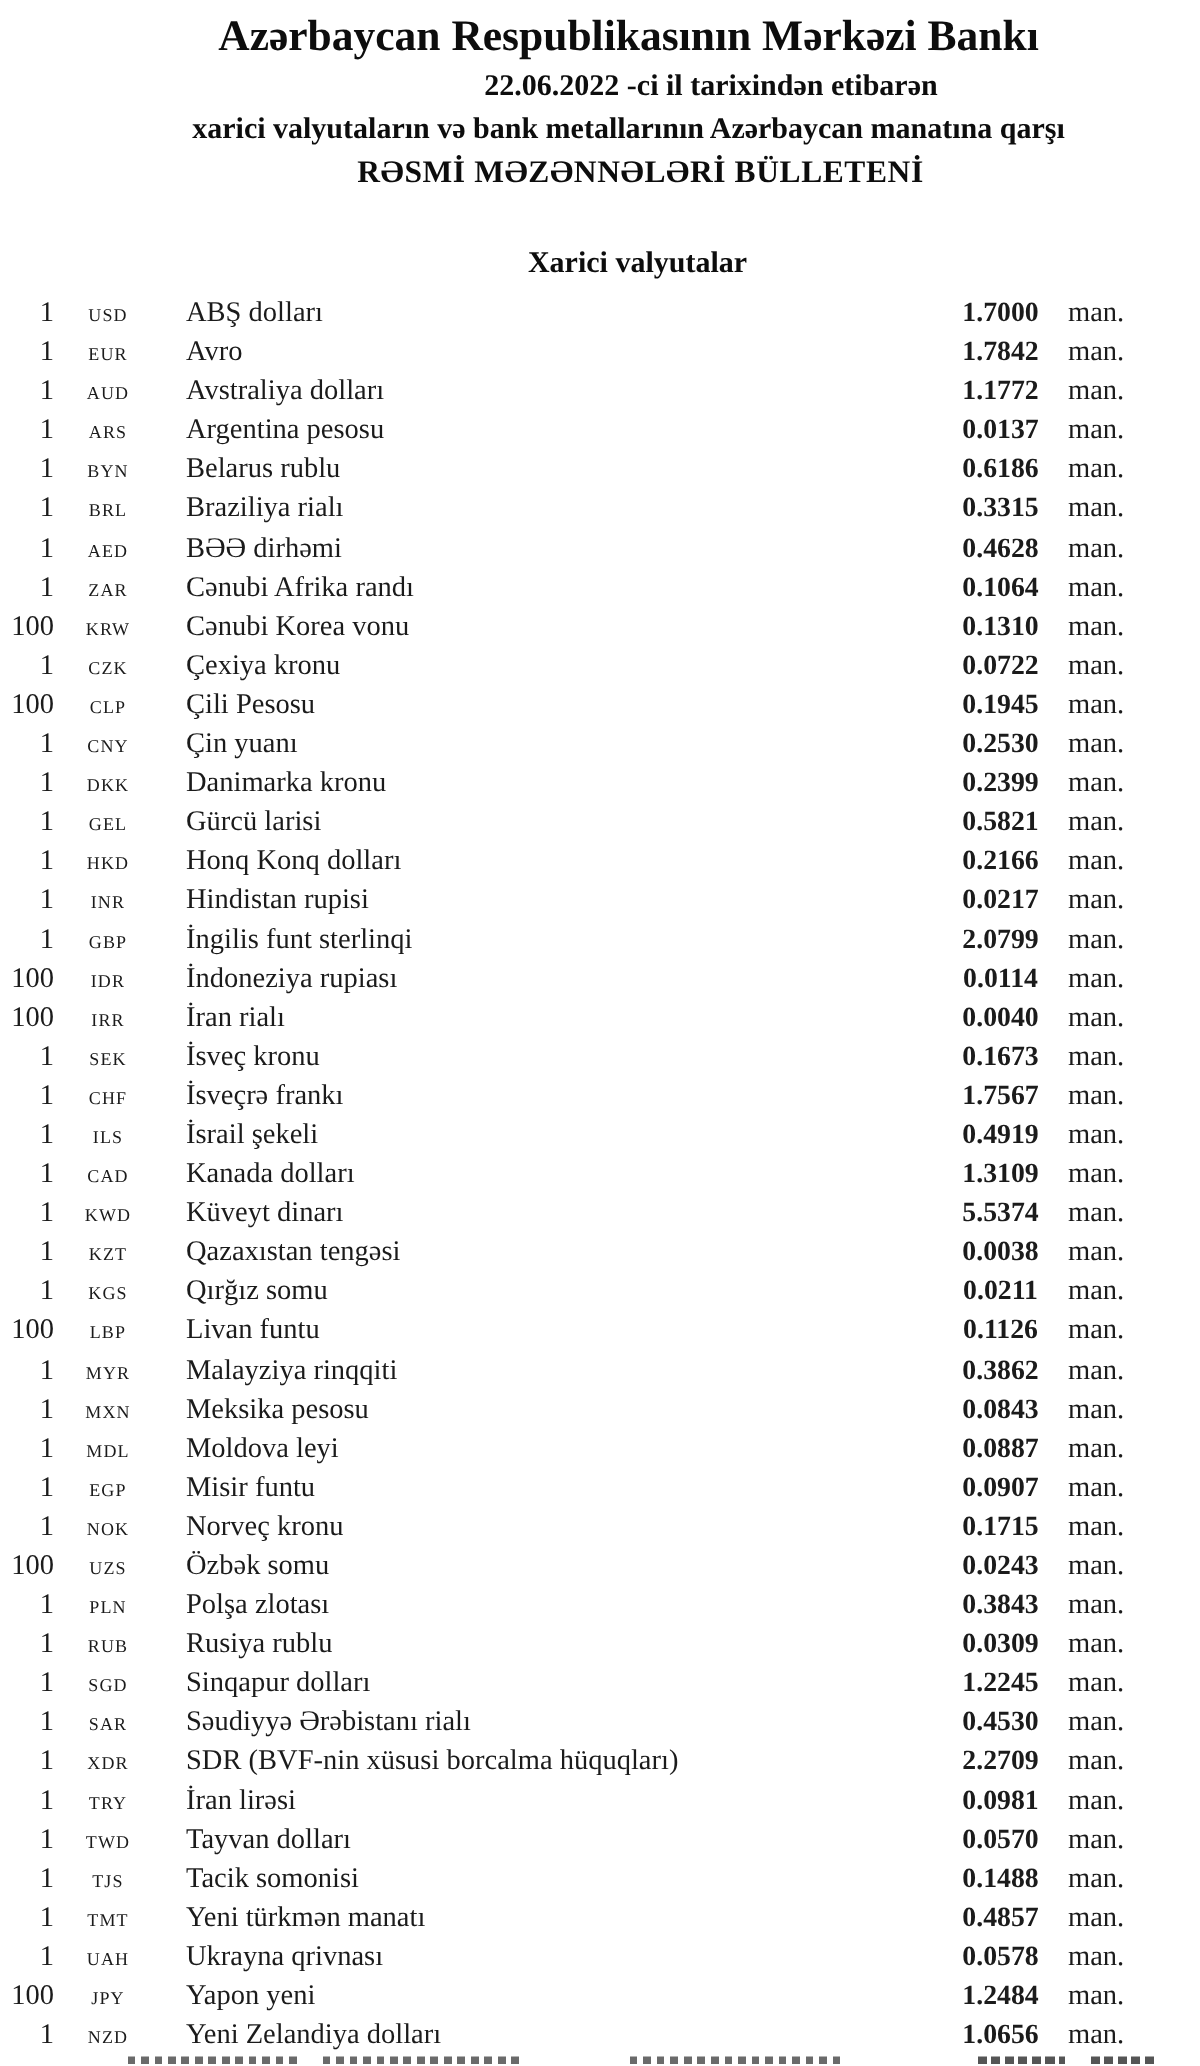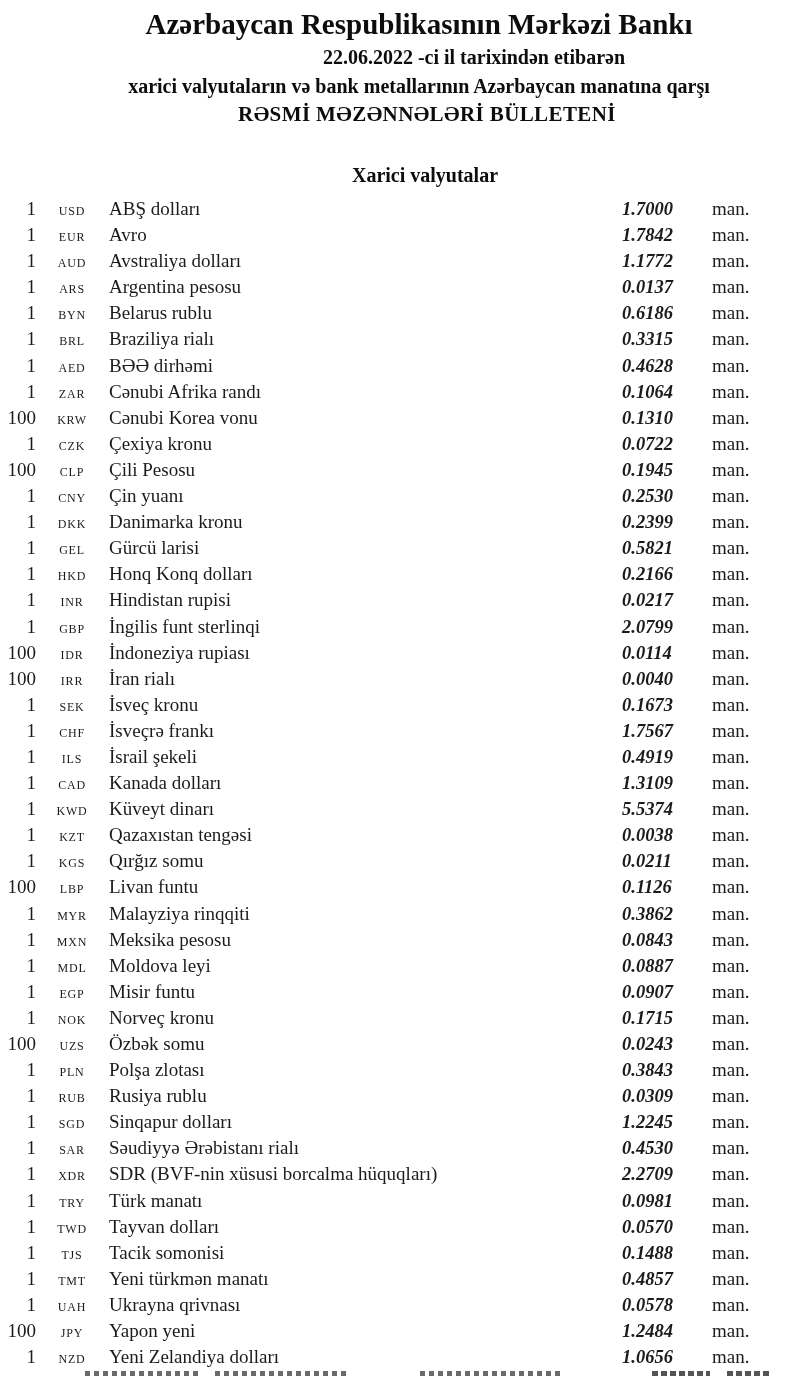--- a/index.html
+++ b/index.html
@@ -28,22 +28,22 @@
   .row {
     display: flex;
     align-items: baseline;
     height: 26.1px;
     line-height: 26.1px;
     padding-right: 28px;
     box-sizing: border-box;
   }
   .qty  { width: 36px; text-align: right; font-size: 19px; flex: none; }
   .code { width: 72px; text-align: center; font-size: 12px; letter-spacing: 0.8px; flex: none; }
-  .name { flex: 1; margin-left: 1px; font-size: 19px; white-space: nowrap; overflow: hidden; }
-  .rate { width: 90px; text-align: left; font-size: 18.5px; font-weight: bold; font-style: italic; flex: none; }
+  .name { flex: 1; margin-left: 16px; font-size: 19px; white-space: nowrap; overflow: hidden; }
+  .rate { width: 90px; text-align: center; font-size: 18.5px; font-weight: bold; flex: none; }
   .unit { width: 60px; text-align: left; font-size: 19px; flex: none; }
 
   
   .clipped-next-row { position: absolute; top: 1371px; left: 0; width: 800px; height: 6px; }
   .clip-frag {
     position: absolute; top: 0; height: 5px;
     background: repeating-linear-gradient(90deg, #6a6a6a 0px, #6a6a6a 5px, transparent 5px, transparent 9px);
   }
   .f1 { left: 85px;  width: 115px; }
   .f2 { left: 215px; width: 135px; }
@@ -364,21 +364,21 @@
       <span class="qty">1</span>
       <span class="code">XDR</span>
       <span class="name">SDR (BVF-nin xüsusi borcalma hüquqları)</span>
       <span class="rate">2.2709</span>
       <span class="unit">man.</span>
     </div>
 
     <div class="row">
       <span class="qty">1</span>
       <span class="code">TRY</span>
-      <span class="name">Türk manatı</span>
+      <span class="name">İran lirəsi</span>
       <span class="rate">0.0981</span>
       <span class="unit">man.</span>
     </div>
 
     <div class="row">
       <span class="qty">1</span>
       <span class="code">TWD</span>
       <span class="name">Tayvan dolları</span>
       <span class="rate">0.0570</span>
       <span class="unit">man.</span>

